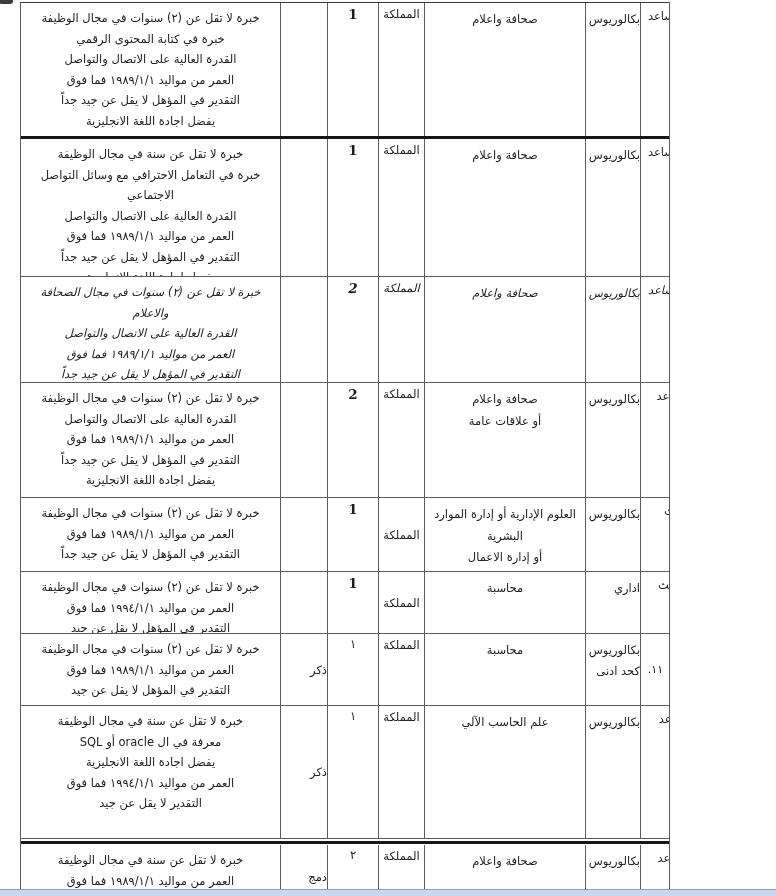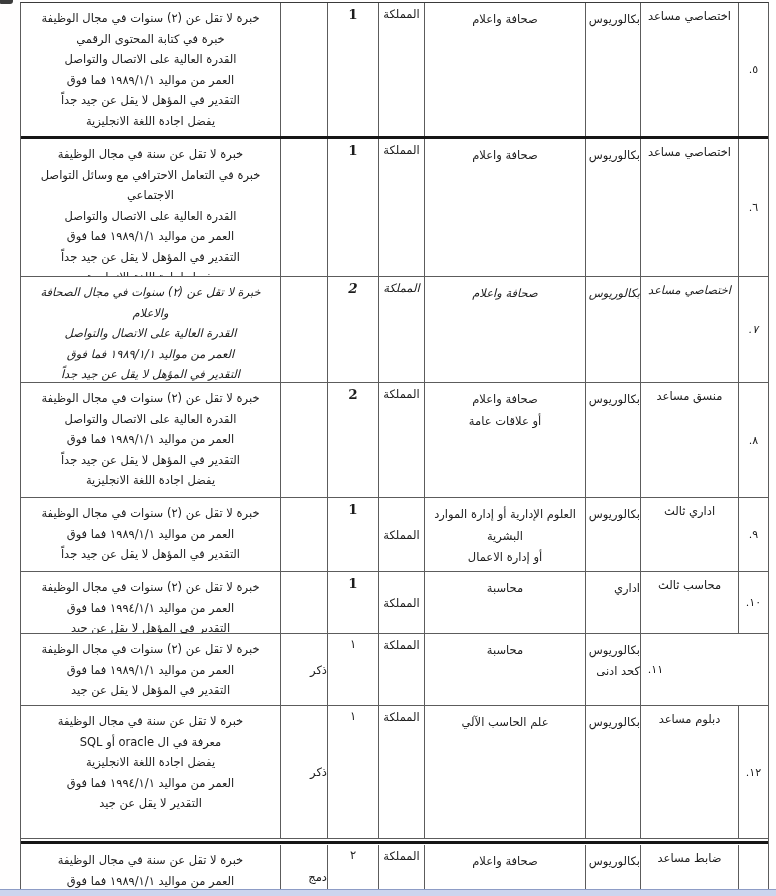--- a/index.html
+++ b/index.html
@@ -16,21 +16,21 @@
     font-family:"DejaVu Sans",sans-serif;
     color:var(--ink);
   }
   
   .corner-mark{
     position:absolute;left:0;top:0;width:13px;height:4px;
     background:#3c3c3c;border-radius:0 0 3px 1px;
   }
   .tbl{
     position:absolute;left:20px;top:2px;
-    width:749px;height:888px;
+    width:650px;height:888px;
     box-sizing:border-box;
     border:1px solid var(--line);
     border-top:1.5px solid #3a3a3a;
     overflow:hidden;
     background:#fff;
   }
   .row{
     display:flex;flex-direction:row;
     box-sizing:border-box;
     border-bottom:1px solid var(--line);

